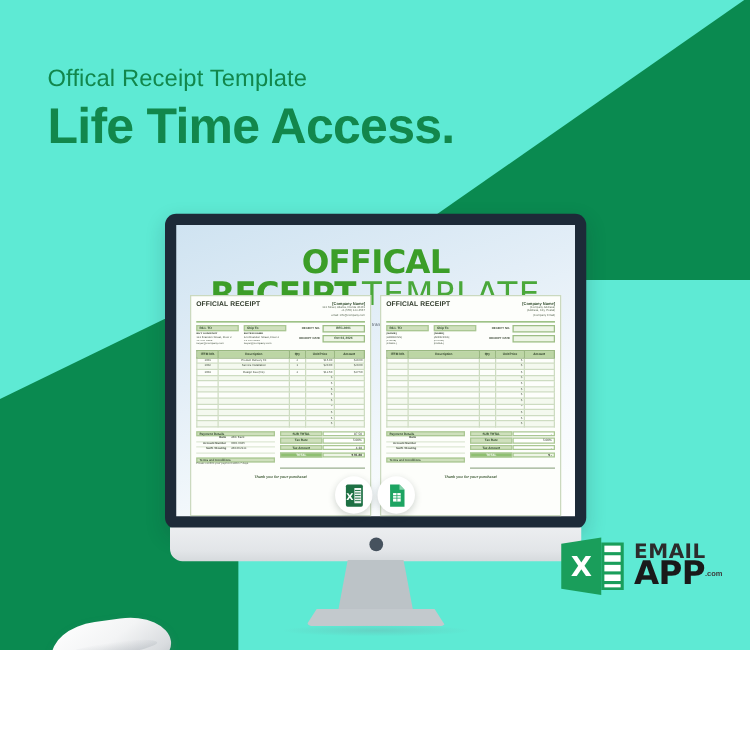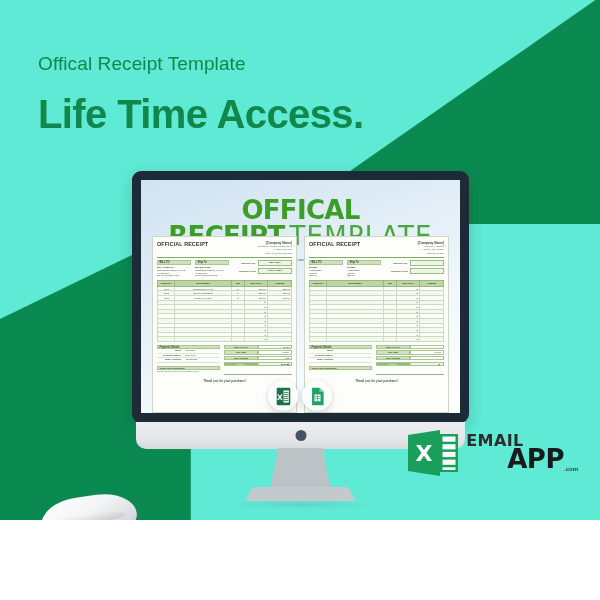--- a/index.html
+++ b/index.html
@@ -32,21 +32,21 @@
   }
 
   
   #headline{position:absolute;left:38px;top:52px;width:420px;}
   #eyebrow{
     color:#12874c;font-size:19px;font-weight:400;letter-spacing:.1px;
     line-height:1.25;white-space:nowrap;
   }
   #headline-main{
     color:#12874c;font-size:40px;font-weight:700;letter-spacing:-.6px;
-    line-height:1.12;margin-top:16px;white-space:nowrap;
+    line-height:1.12;margin-top:3px;white-space:nowrap;
   }
 
   
   #monitor{position:absolute;left:132px;top:171px;width:337px;height:252px;}
   #bezel{
     position:absolute;inset:0;background:#1d2a38;border-radius:9px;
     box-shadow:0 6px 16px rgba(20,30,45,.18);
   }
   #screen{
     position:absolute;left:9px;top:9px;right:9px;bottom:10px;
@@ -196,21 +196,21 @@
 
   
   #logo{position:absolute;right:22px;bottom:42px;display:flex;align-items:center;gap:6px;}
   #logo-mark{width:54px;height:50px;position:relative;}
   #logo-text{line-height:.92;}
   #logo-text .l1{font-size:16px;font-weight:700;color:#2c2c2c;letter-spacing:.4px;
                  font-family:"DejaVu Sans", sans-serif;}
   #logo-text .l2{font-size:26px;font-weight:700;color:#1a1a1a;letter-spacing:-.5px;
                  font-family:"DejaVu Sans", sans-serif;}
   #logo-text .l3{font-size:6px;font-weight:700;color:#3b3b3b;}
-  .lrow{display:flex;align-items:flex-end;margin-left:41px;}
+  .lrow{display:flex;align-items:center;}
 </style>
 </head>
 <body>
 
 <div id="stage">
 
   <div class="shape" id="shape-tr"></div>
   <div class="shape" id="shape-bl"></div>
   <div class="shape" id="shape-br"></div>
 

